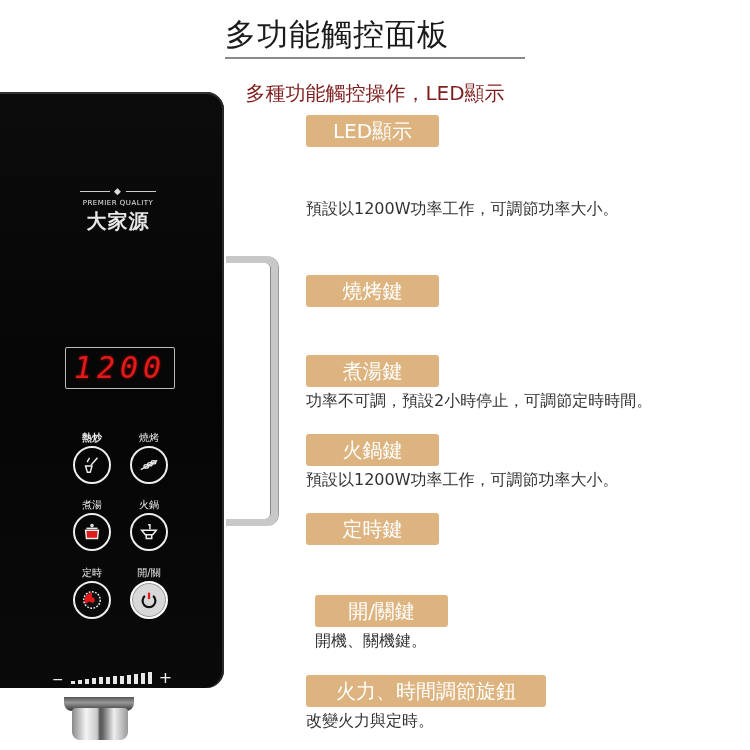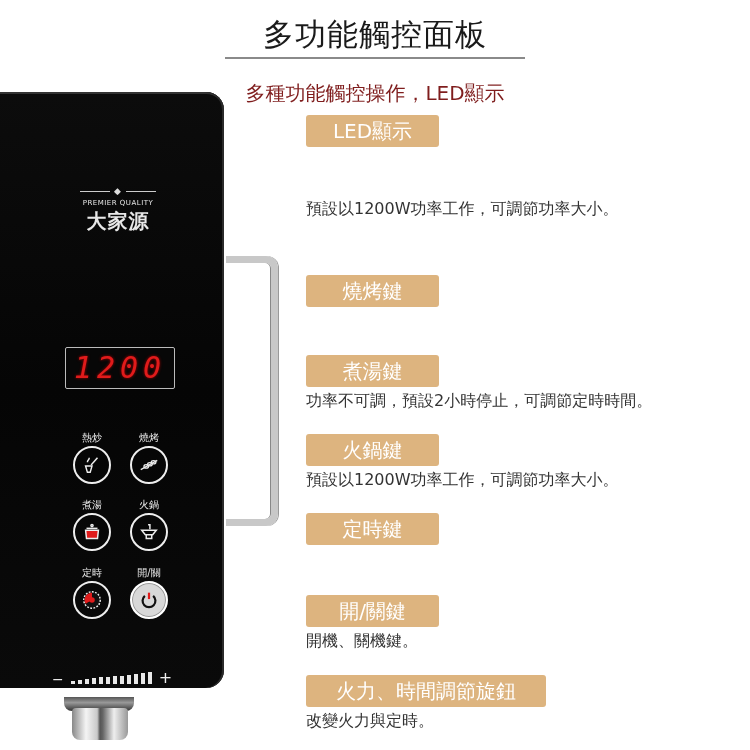--- a/index.html
+++ b/index.html
@@ -1,19 +1,19 @@
 <!DOCTYPE html>
 <html><head>
 <meta charset="utf-8">
 <style>
   * { box-sizing: border-box; margin: 0; padding: 0; }
   html, body { width: 750px; height: 750px; background: #ffffff; overflow: hidden; }
   body { position: relative; font-family: "DejaVu Sans", "Liberation Sans", sans-serif; color: #333; }
 
-  .title { position: absolute; left: 225px; top: 14px; width: 300px; text-align: center;
+  .title { position: absolute; left: 225px; top: 14px; width: 300px; text-align: left;
            font-size: 31px; color: #1a1a1a; letter-spacing: 1px; line-height: 40px; }
   .title-rule { position: absolute; left: 225px; top: 57px; width: 300px; height: 2px; background: #8a8a8a; }
   .subtitle { position: absolute; left: 225px; top: 78px; width: 300px; text-align: center;
               font-size: 20px; color: #7f1d1d; line-height: 30px; }
 
   
   .panel { position: absolute; left: -20px; top: 92px; width: 244px; height: 596px;
            background: linear-gradient(180deg, #0c0c0c 0%, #050505 50%, #0a0a0a 100%);
            border-radius: 0 18px 18px 0; box-shadow: inset -2px 0 0 #2a2a2a, inset 0 2px 0 #333; }
   .brand { position: absolute; left: 78px; top: 198px; width: 80px; text-align: center; color: #e8e8e8; }
@@ -70,21 +70,21 @@
 <div class="brand">
   <span class="brand-line-l"></span>
   <span class="brand-gem">◆</span>
   <span class="brand-line-r"></span>
   <div class="brand-en">PREMIER QUALITY</div>
   <div class="brand-cn">大家源</div>
 </div>
 
 <div class="led">1200</div>
 
-<div class="key-label" style="left:67px;top:432px;">熱炒</div>
+<div class="key-label" style="left:67px;top:432px;font-weight:bold;">熱炒</div>
 <div class="key" style="left:73px;top:446px;">
   <svg viewBox="0 0 24 24" fill="none" stroke="#eee" stroke-width="1.6">
     <path d="M18 4 L11 12"></path>
       <path d="M5 13 L12 13 L10 20 L7 20 Z"></path>
       <path d="M7 9 C7 6 9 7 9 4"></path>
   </svg>
 </div>
 <div class="key-label" style="left:124px;top:432px;">燒烤</div>
 <div class="key" style="left:130px;top:446px;">
   <svg viewBox="0 0 24 24" fill="none" stroke="#eee" stroke-width="1.4">
@@ -161,20 +161,20 @@
   <div class="tag">煮湯鍵</div>
   <div class="desc">功率不可調，預設2小時停止，可調節定時時間。</div>
 </div>
 <div class="feature" style="top:434px;">
   <div class="tag">火鍋鍵</div>
   <div class="desc">預設以1200W功率工作，可調節功率大小。</div>
 </div>
 <div class="feature" style="top:513px;">
   <div class="tag">定時鍵</div>
 </div>
-<div class="feature" style="top:595px;">
+<div class="feature" style="top:595px;margin-left:9px;">
   <div class="tag">開/關鍵</div>
   <div class="desc">開機、關機鍵。</div>
 </div>
 <div class="feature" style="top:675px;">
   <div class="tag" style="min-width:240px;">火力、時間調節旋鈕</div>
   <div class="desc">改變火力與定時。</div>
 </div>
 
 </body></html>

